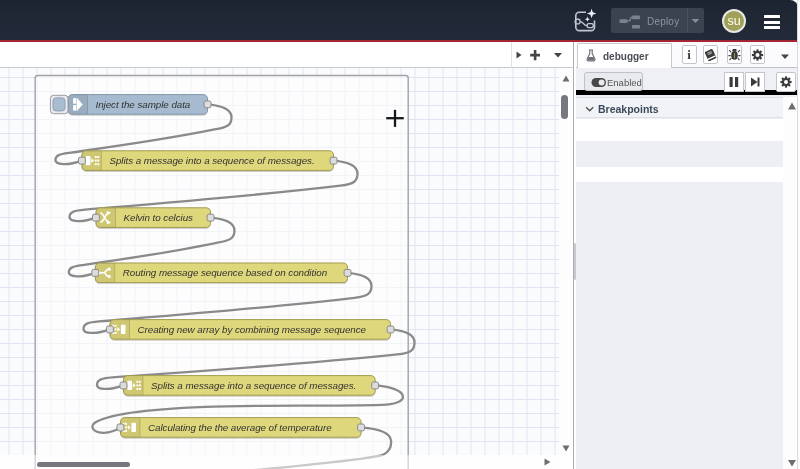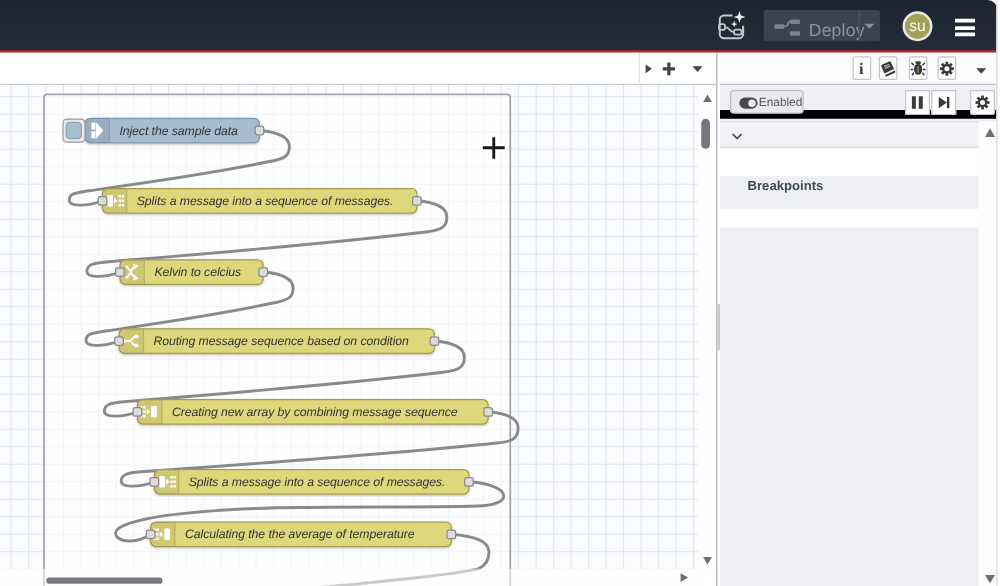--- a/index.html
+++ b/index.html
@@ -7,21 +7,21 @@
   #page { position:relative; width:800px; height:469px; overflow:hidden; }
 
   
   #header { position:absolute; left:0; top:0; width:798px; height:40px;
     background:linear-gradient(#1d2431,#232b3a); border-top-right-radius:8px; }
   #redline { position:absolute; left:0; top:40px; width:798px; height:2px; background:#a22733; }
   #corner { position:absolute; right:0; top:0; width:12px; height:12px; background:#fdfdfd; z-index:-1; }
   #rightedge { position:absolute; left:797px; top:0; width:3px; height:469px; background:#fcfcfd; border-left:1px solid #d8d8de; z-index:40; }
 
   #deploy { position:absolute; left:611px; top:8px; width:93px; height:25px; background:#3c4350; border-radius:2px; }
-  #deploy .txt { position:absolute; left:36px; top:8px; font-size:14px; color:#8b94a2; letter-spacing:0.2px; }
+  #deploy .txt { position:absolute; left:36px; top:8px; font-size:10px; color:#8b94a2; letter-spacing:0.2px; }
   #deploy .sep { position:absolute; left:76px; top:0; width:1px; height:25px; background:#4a5260; }
   #avatar { position:absolute; left:722px; top:9px; width:24px; height:24px; border-radius:50%;
     background:#a0a058; border:2px solid #e8e8e6; color:#fdfdf3; font-size:12.5px; text-align:center; line-height:20px; }
   .hbar { position:absolute; left:764px; width:16px; height:3px; background:#fff; border-radius:0.5px; }
 
   
   #tabbar { position:absolute; left:0; top:42px; width:573px; height:26px; background:#fff; border-bottom:1px solid #c6cad3; }
   #tabbar .vsep { position:absolute; left:511px; top:0; width:1px; height:26px; background:#e2e2e2; }
 
   #canvas { position:absolute; left:0; top:68px; width:559px; height:387px;
@@ -46,29 +46,29 @@
      border-left:1px solid #aaaeb7; }
   #splitter .handle { position:absolute; left:0px; top:201px; width:2px; height:37px; background:#c8c8cf; border-radius:2px; }
 
   
   #sidebar { position:absolute; left:576px; top:42px; width:224px; height:427px; background:#edeff4; }
   #sbtabs { position:absolute; left:0; top:0; width:224px; height:26px; background:#fbfbfd; border-bottom:1px solid #c0c0c8; }
   #sbtab { position:absolute; left:1px; top:1px; width:95px; height:25px; background:#fff;
     border:1px solid #c9c9d0; border-bottom:none; border-radius:2px 2px 0 0; z-index:2; }
   #sbtab .lbl { position:absolute; left:25px; top:7px; font-size:10px; font-weight:bold; color:#4a4e55; }
   .sbbtn { position:absolute; top:3px; width:15px; height:19px; background:#fff; border:1px solid #c5c5cc; border-radius:2px; }
-  #sbtoolbar { position:absolute; left:0; top:26px; width:224px; height:27px; background:#eef0f5; border-bottom:7px solid #000000; }
+  #sbtoolbar { position:absolute; left:0; top:26px; width:224px; height:27px; background:#eef0f5; border-bottom:5px solid #000000; }
   #enabledbtn { position:absolute; left:8px; top:4px; width:59px; height:19px; background:#e8eaee;
     border:1px solid #bfbfc8; border-radius:3px; font-size:9.5px; color:#555; white-space:nowrap; }
   #enabledbtn span { position:absolute; left:22px; top:3px; }
   .tbtn { position:absolute; top:4px; width:20px; height:20px; background:#fff; border:1px solid #c5c5cc; }
 
   .sechead { position:absolute; left:0; width:207px; height:21px; background:#f2f3f7;
      border-top:1px solid #dfe0e6; border-bottom:1px solid #dfe0e6; }
-  .sechead .title { position:absolute; left:22px; top:5px; font-size:10.5px; font-weight:bold; color:#3b4a5a;margin-top:40px; }
+  .sechead .title { position:absolute; left:22px; top:5px; font-size:10.5px; font-weight:bold; color:#3b4a5a; }
   .white { position:absolute; left:0; width:207px; background:#fff; }
   #allnodes { position:absolute; left:156px; top:5px; width:46px; height:15px; background:#fff;
     border:1px solid #ccccd4; border-radius:2px; font-size:8.3px; color:#85858f; white-space:nowrap; }
   #sbscroll { position:absolute; left:207px; top:55px; width:17px; height:372px; background:#fdfdfe; }
 </style>
 </head>
 <body>
 <div id="page">
 
   <div id="canvas"></div>
@@ -231,20 +231,27 @@
       <path d="M 554 11 L 562 11 L 558 15.5 Z" fill="#454545"></path>
     </svg>
   </div>
 
   <div id="splitter">
       <div class="handle"></div>
     </div>
 
   <div id="sidebar">
     <div id="sbtabs"></div>
+    <div id="sbtab">
+        <div class="lbl">debugger</div>
+      <svg width="25" height="25" style="position:absolute;left:0;top:0">
+        <path d="M 10.8 6 L 15.2 6 M 11.8 6.2 L 11.8 9.6 L 9.2 14.8 A 1.4 1.4 0 0 0 10.4 16.9 L 15.6 16.9 A 1.4 1.4 0 0 0 16.8 14.8 L 14.2 9.6 L 14.2 6.2" stroke="#70707a" stroke-width="1.15" fill="none"></path>
+        <path d="M 10.6 13 L 15.4 13 L 16.4 15 A 0.85 0.85 0 0 1 15.6 16.2 L 10.4 16.2 A 0.85 0.85 0 0 1 9.6 15 Z" fill="#70707a"></path>
+      </svg>
+    </div>
     <div class="sbbtn" style="left:106px"></div>
     <div class="sbbtn" style="left:127px"></div>
     <div class="sbbtn" style="left:151px"></div>
     <div class="sbbtn" style="left:174px"></div>
     <svg width="224" height="26" style="position:absolute;left:0;top:0">
 
       <text x="113" y="17" font-size="13" font-weight="bold" font-family="Liberation Serif,serif" fill="#3b3b3b" text-anchor="middle">i</text>
 
       <g transform="translate(134.5,13) rotate(-25)">
           <rect x="-4.2" y="-5" width="8.4" height="10" rx="1" fill="#3b3b3b"></rect>

